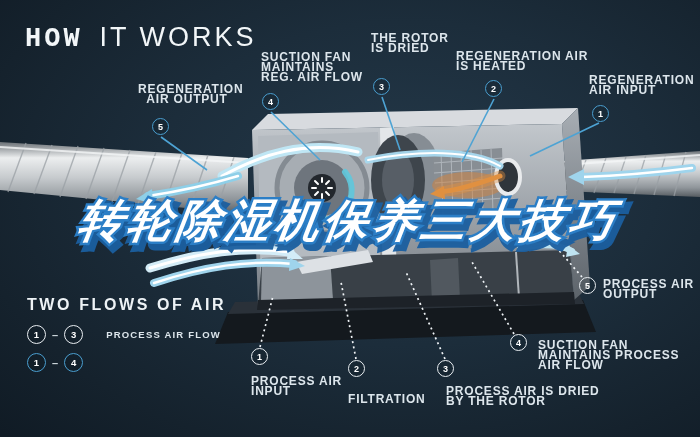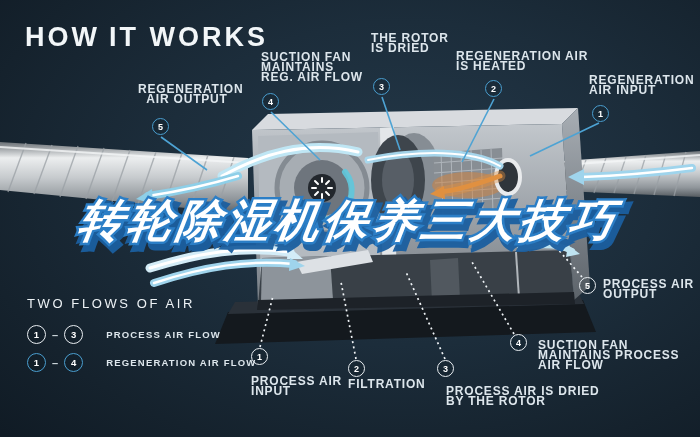--- a/index.html
+++ b/index.html
@@ -4,32 +4,32 @@
 <style>
   html,body{margin:0;padding:0;}
   .canvas{
     position:relative;width:700px;height:437px;overflow:hidden;
     background:radial-gradient(ellipse 560px 360px at 58% 42%, #24394a 0%, #1c2d3b 45%, #15222d 78%, #101b25 100%);
     font-family:"Liberation Sans", sans-serif;
   }
   .layer{position:absolute;left:0;top:0;}
   
   .title{position:absolute;left:25px;top:22px;color:#f2f6f8;font-size:27px;letter-spacing:3px;white-space:nowrap;}
-  .title .bold{font-weight:700;}
-  .title .light{font-weight:700;margin-left:9px;}
+  .title .bold{font-weight:700;font-family:Liberation Mono, monospace;}
+  .title .light{font-weight:400;margin-left:17px;}
   
   .lbl{position:absolute;color:#dde6ec;font-size:12px;font-weight:700;letter-spacing:.8px;line-height:10px;white-space:pre-line;text-transform:uppercase;}
   .lbl.center{text-align:center;}
   
   .badge{position:absolute;width:17px;height:17px;border-radius:50%;box-sizing:border-box;
     display:flex;align-items:center;justify-content:center;color:#fff;font-size:9px;font-weight:700;background:rgba(10,20,28,.15);}
   .badge.regen{border:1.6px solid #4a9ecf;}
   .badge.proc{border:1.6px solid #e9eef2;}
   
-  .legend-title{position:absolute;left:27px;top:296px;color:#eef3f6;font-size:13px;font-weight:400;letter-spacing:2.6px;}
+  .legend-title{position:absolute;left:27px;top:296px;color:#eef3f6;font-size:16px;font-weight:700;letter-spacing:2.6px;}
   .legend-row{position:absolute;display:flex;align-items:center;gap:5px;}
   .legend-row .badge{position:static;width:19px;height:19px;font-size:9.5px;}
   .legend-row .dash{color:#cfd8de;font-size:11px;font-weight:700;margin:0 1px;}
   .legend-row .lg-label{color:#dde6ec;font-size:9.5px;font-weight:700;letter-spacing:1.2px;margin-left:18px;}
 </style>
 </head>
 <body>
 
 <div class="canvas">
 
@@ -246,21 +246,21 @@
 
   <div class="badge proc" style="left:251px;top:348px">
       <span>1</span>
     </div>
   <div class="lbl" style="left:251px;top:376px">PROCESS AIR
 INPUT</div>
 
   <div class="badge proc" style="left:348px;top:360px">
       <span>2</span>
     </div>
-  <div class="lbl" style="left:348px;top:379px">FILTRATION</div>
+  <div class="lbl" style="left:348px;top:394px">FILTRATION</div>
 
   <div class="badge proc" style="left:437px;top:360px">
       <span>3</span>
     </div>
   <div class="lbl" style="left:446px;top:386px">PROCESS AIR IS DRIED
 BY THE ROTOR</div>
 
   <div class="badge proc" style="left:510px;top:334px">
       <span>4</span>
     </div>
@@ -288,16 +288,15 @@
   </div>
 
   <div class="legend-row" style="left:27px;top:353px">
     <div class="badge regen">
         <span>1</span>
       </div>
     <span class="dash">–</span>
     <div class="badge regen">
         <span>4</span>
       </div>
-    <span class="lg-label">REGENERATION AIR FLOW</span>
   </div>
 
 </div>
 
 </body></html>

